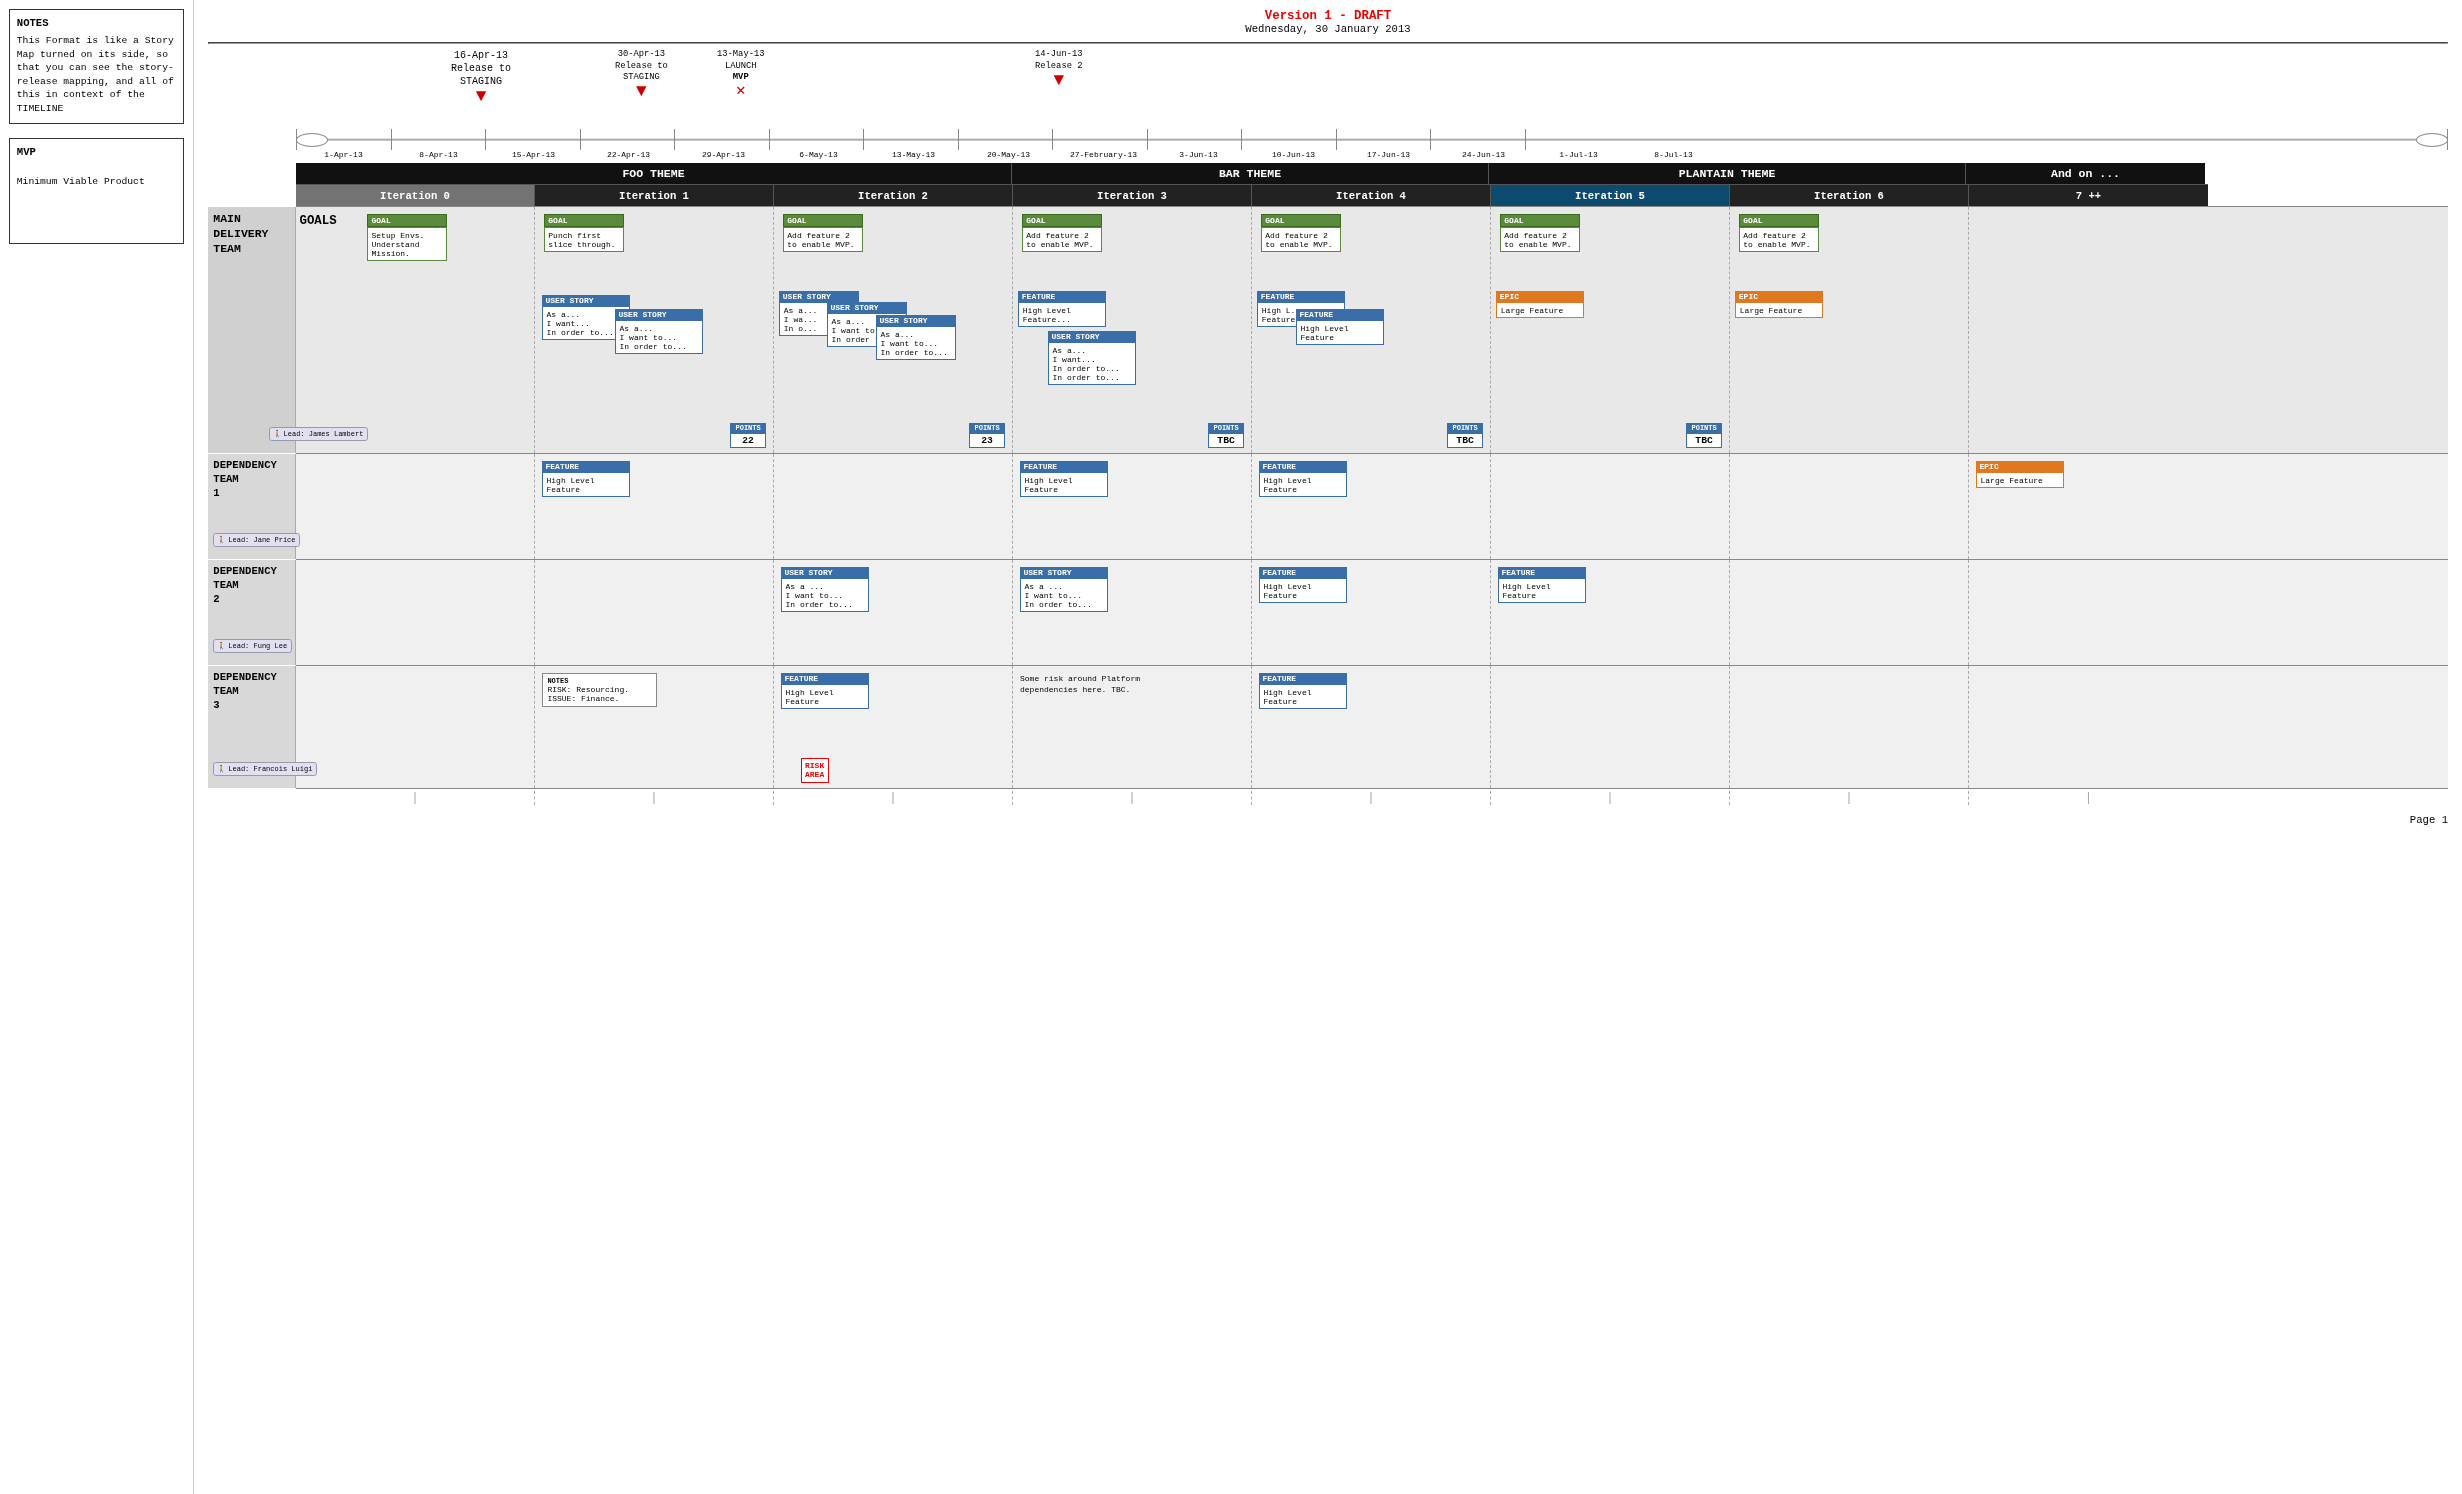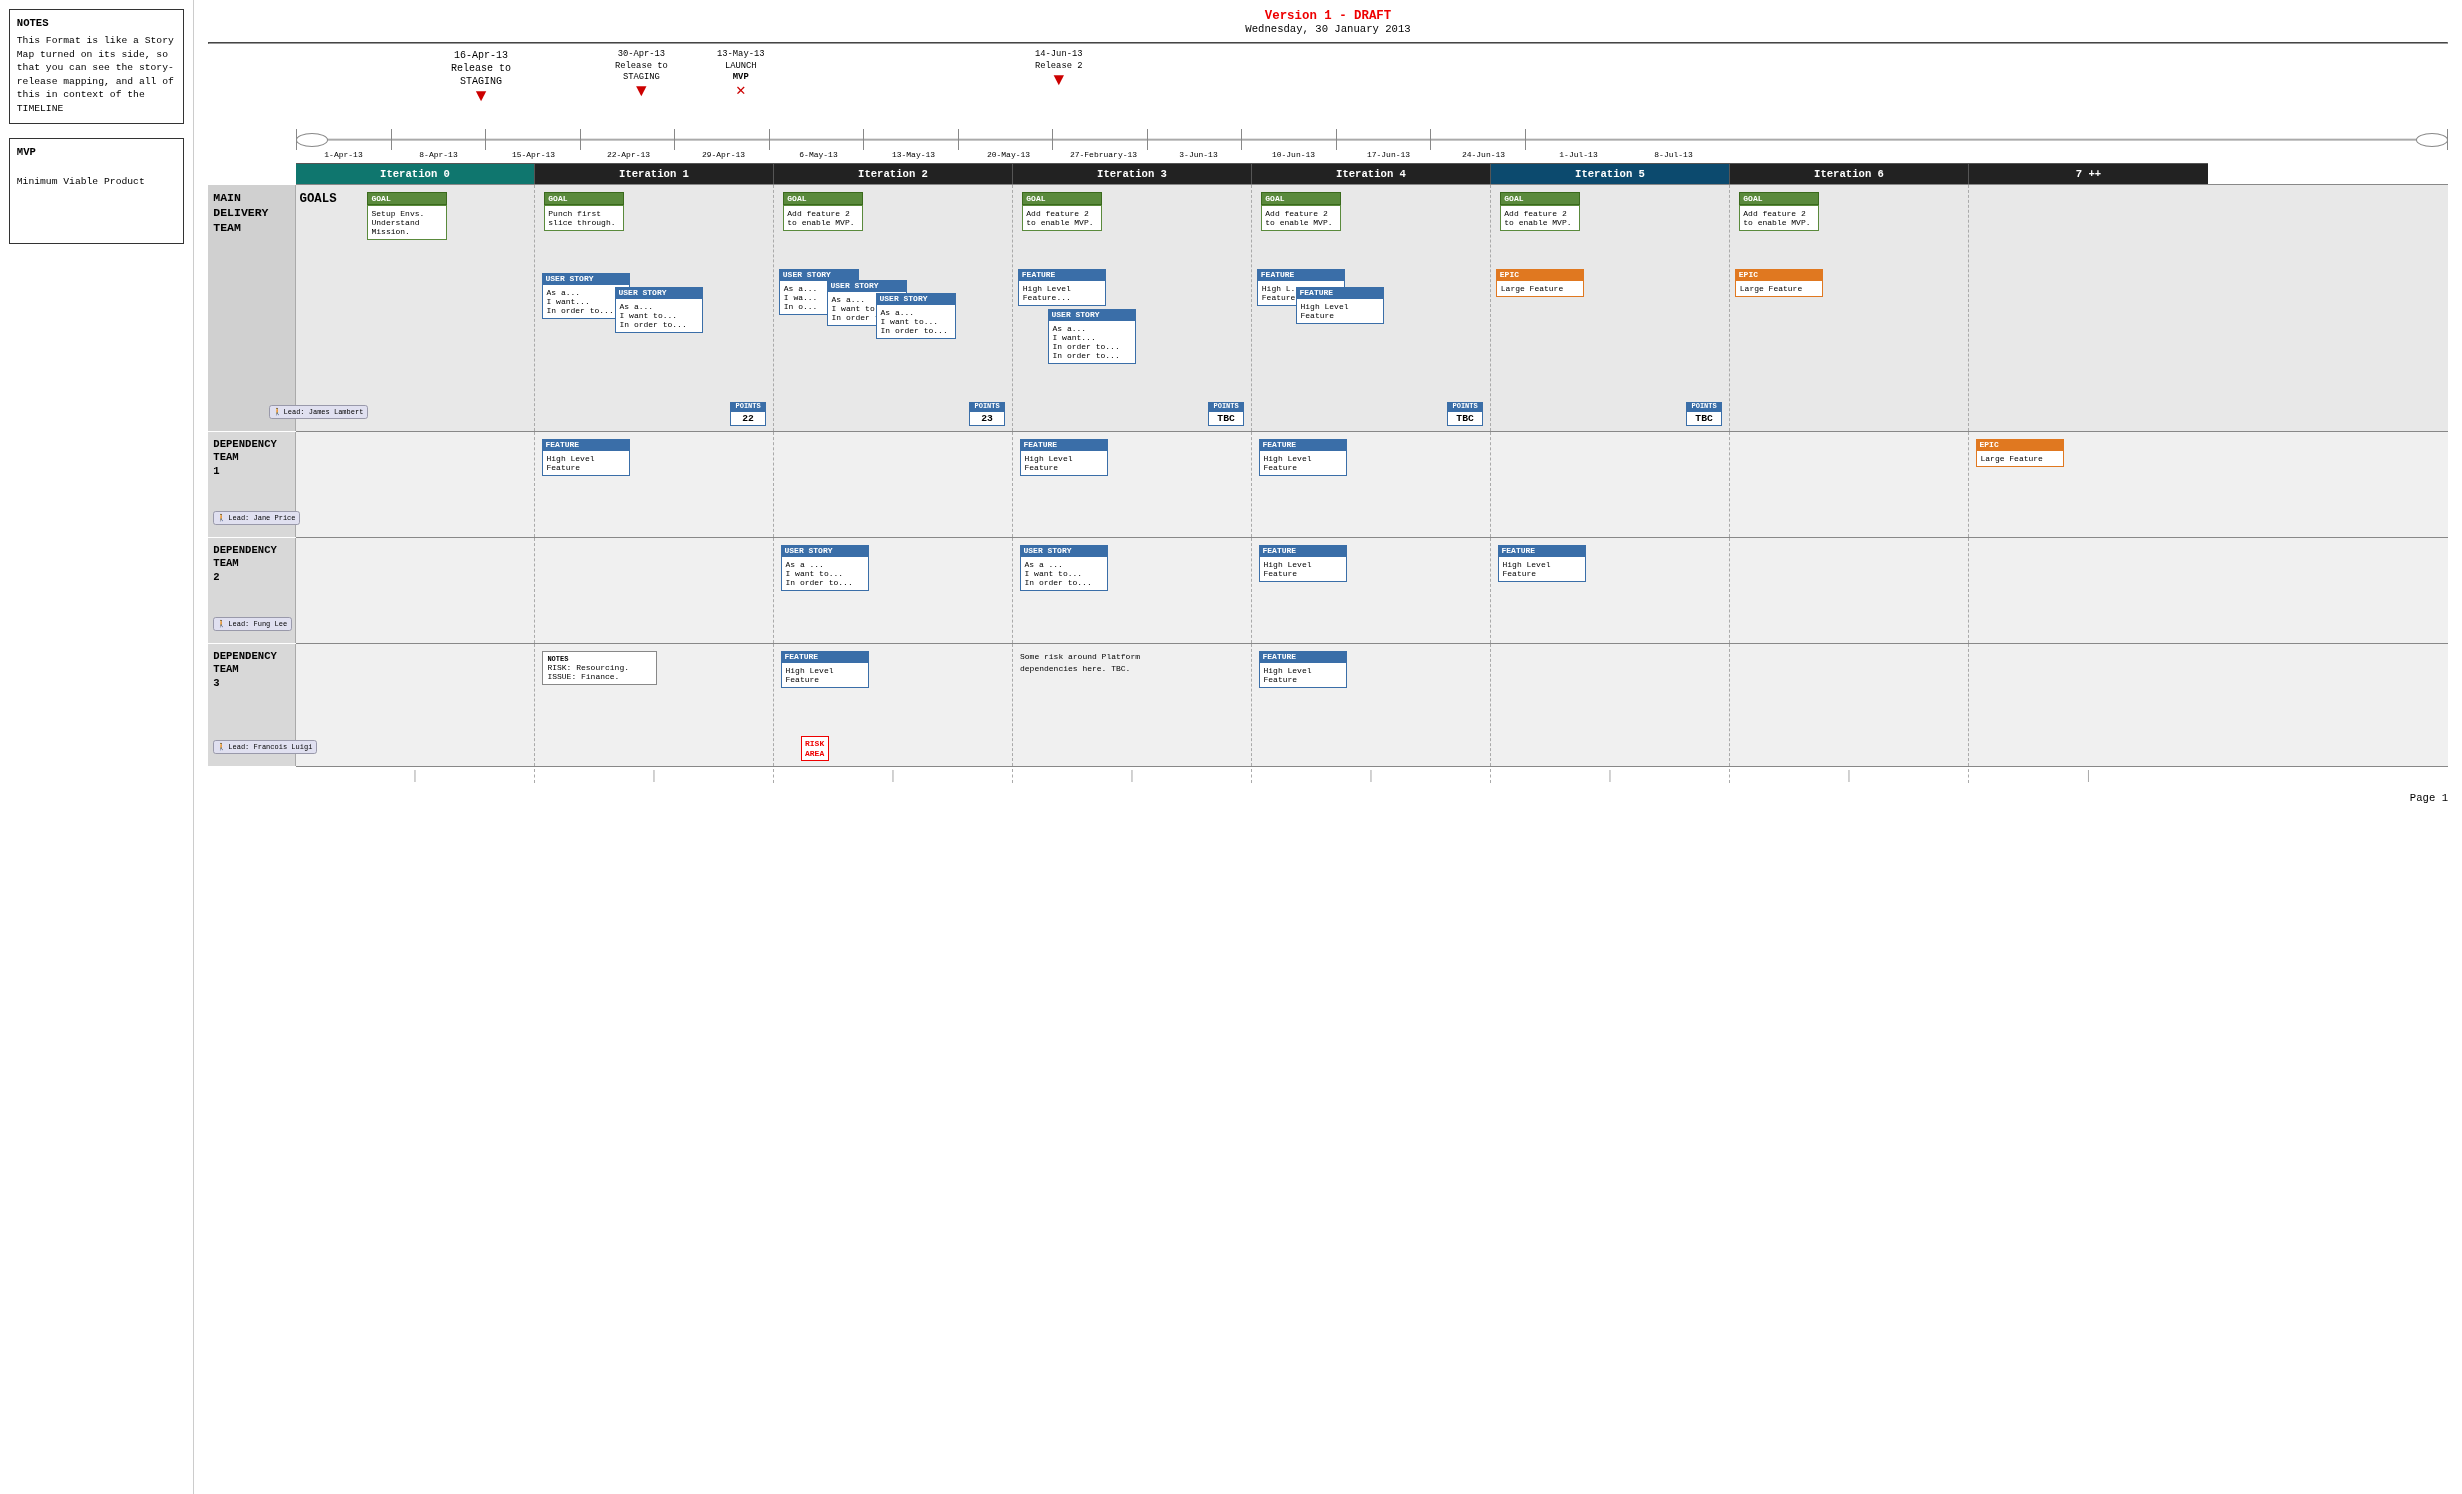--- a/index.html
+++ b/index.html
@@ -109,23 +109,33 @@
         <div style="width:95px; font-size:8px; text-align:center;">3-Jun-13</div>
         <div style="width:95px; font-size:8px; text-align:center;">10-Jun-13</div>
         <div style="width:95px; font-size:8px; text-align:center;">17-Jun-13</div>
         <div style="width:95px; font-size:8px; text-align:center;">24-Jun-13</div>
         <div style="width:95px; font-size:8px; text-align:center;">1-Jul-13</div>
         <div style="width:95px; font-size:8px; text-align:center;">8-Jul-13</div>
       </div>
 
     </div>
 
-
     <div style="display:flex; margin-left:88px;">
-      <div style="background:#0f766e; color:#fff; font-weight:bold; font-size:10.6px; text-align:center; width:239px; padding:4.4px 1.8px; border-right:1.8px solid #555; border-top:0.9px solid #555; flex-shrink:0;">Iteration 0</div>
+
+      <div style="background:#111; color:#fff; font-weight:bold; font-size:11.5px; text-align:center; width:716px; padding:4.4px 1.8px; border-right:1.8px solid #555; flex-shrink:0;">FOO THEME</div>
+
+      <div style="background:#111; color:#fff; font-weight:bold; font-size:11.5px; text-align:center; width:477px; padding:4.4px 1.8px; border-right:1.8px solid #555; flex-shrink:0;">BAR THEME</div>
+
+      <div style="background:#111; color:#fff; font-weight:bold; font-size:11.5px; text-align:center; width:477px; padding:4.4px 1.8px; border-right:1.8px solid #555; flex-shrink:0;">PLANTAIN THEME</div>
+
+      <div style="background:#111; color:#fff; font-weight:bold; font-size:11.5px; text-align:center; width:239px; padding:4.4px 1.8px; flex-shrink:0;">And on ...</div>
+    </div>
+
+    <div style="display:flex; margin-left:88px;">
+      <div style="background:#737373; color:#fff; font-weight:bold; font-size:10.6px; text-align:center; width:239px; padding:4.4px 1.8px; border-right:1.8px solid #555; border-top:0.9px solid #555; flex-shrink:0;">Iteration 0</div>
       <div style="background:#222; color:#fff; font-weight:bold; font-size:10.6px; text-align:center; width:239px; padding:4.4px 1.8px; border-right:1.8px solid #555; border-top:0.9px solid #555; flex-shrink:0;">Iteration 1</div>
       <div style="background:#222; color:#fff; font-weight:bold; font-size:10.6px; text-align:center; width:239px; padding:4.4px 1.8px; border-right:1.8px solid #555; border-top:0.9px solid #555; flex-shrink:0;">Iteration 2</div>
       <div style="background:#222; color:#fff; font-weight:bold; font-size:10.6px; text-align:center; width:239px; padding:4.4px 1.8px; border-right:1.8px solid #555; border-top:0.9px solid #555; flex-shrink:0;">Iteration 3</div>
       <div style="background:#222; color:#fff; font-weight:bold; font-size:10.6px; text-align:center; width:239px; padding:4.4px 1.8px; border-right:1.8px solid #555; border-top:0.9px solid #555; flex-shrink:0;">Iteration 4</div>
       <div style="background:#0c4a6e; color:#fff; font-weight:bold; font-size:10.6px; text-align:center; width:239px; padding:4.4px 1.8px; border-right:1.8px solid #555; border-top:0.9px solid #555; flex-shrink:0;">Iteration 5</div>
       <div style="background:#222; color:#fff; font-weight:bold; font-size:10.6px; text-align:center; width:239px; padding:4.4px 1.8px; border-right:1.8px solid #555; border-top:0.9px solid #555; flex-shrink:0;">Iteration 6</div>
       <div style="background:#222; color:#fff; font-weight:bold; font-size:10.6px; text-align:center; width:239px; padding:4.4px 1.8px; border-top:0.9px solid #555; flex-shrink:0;">7 ++</div>
     </div>
 
     <div style="position:relative; margin-left:88px;">

